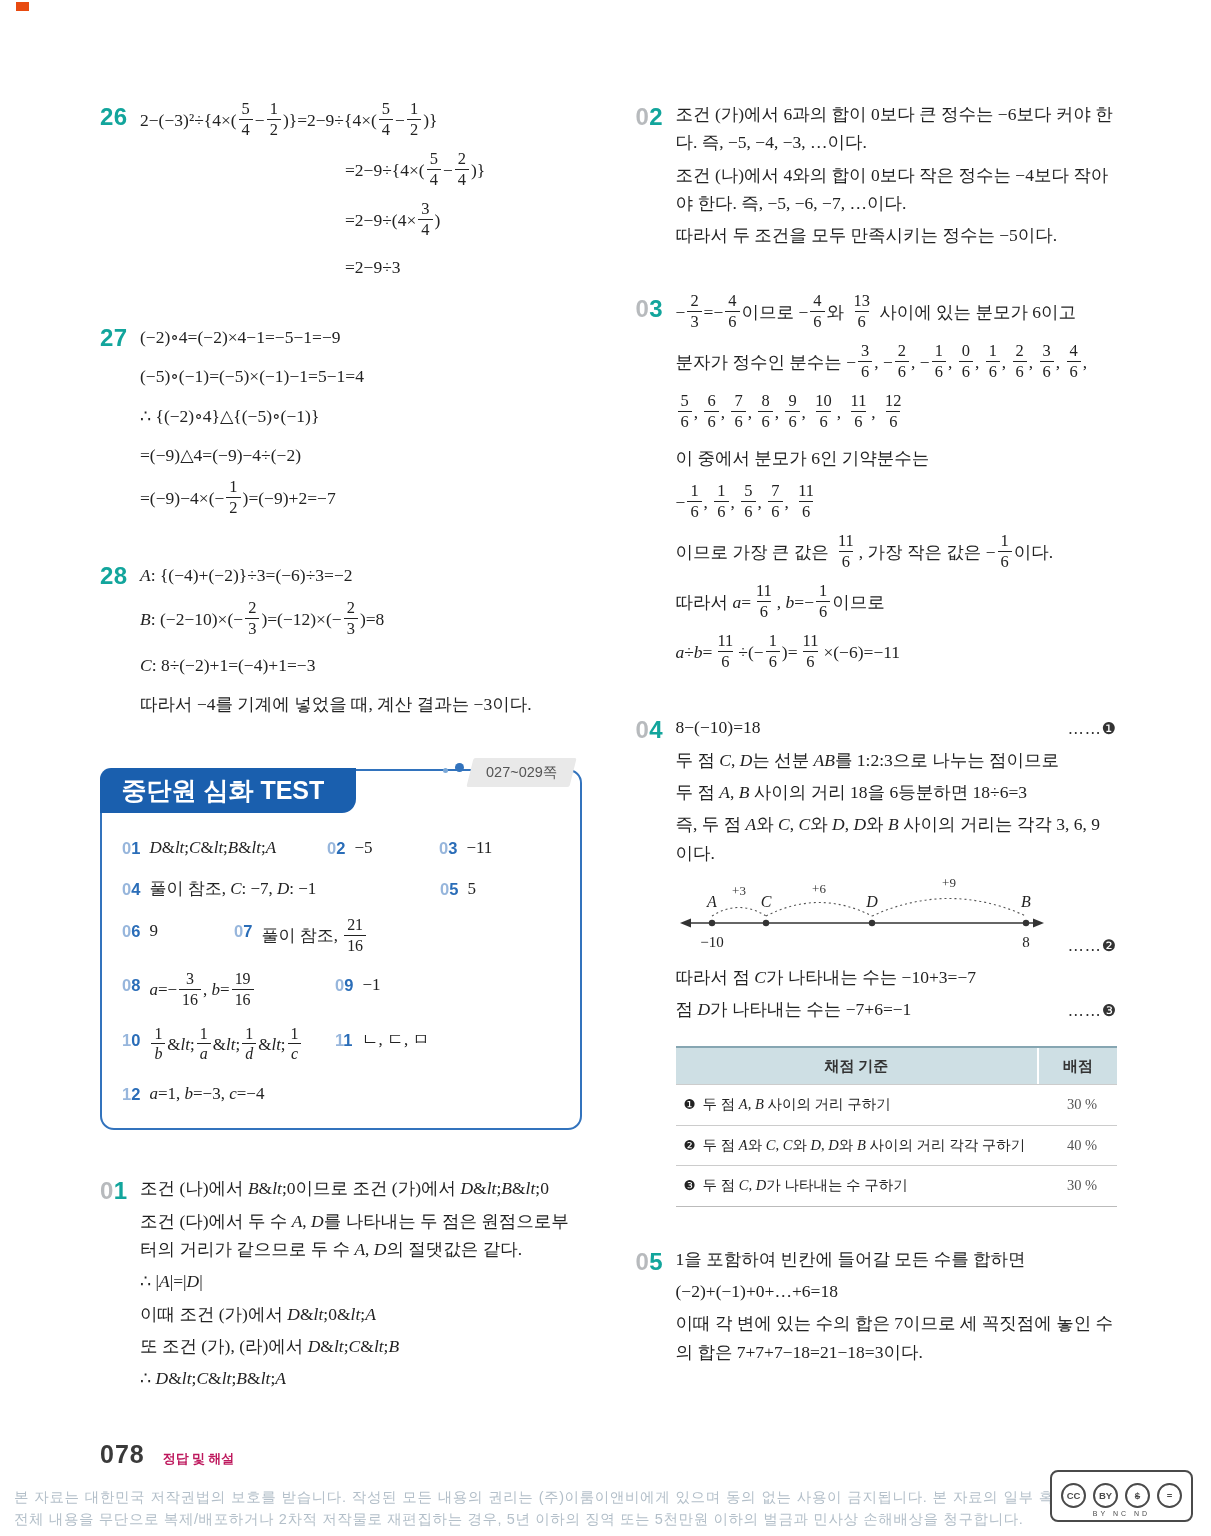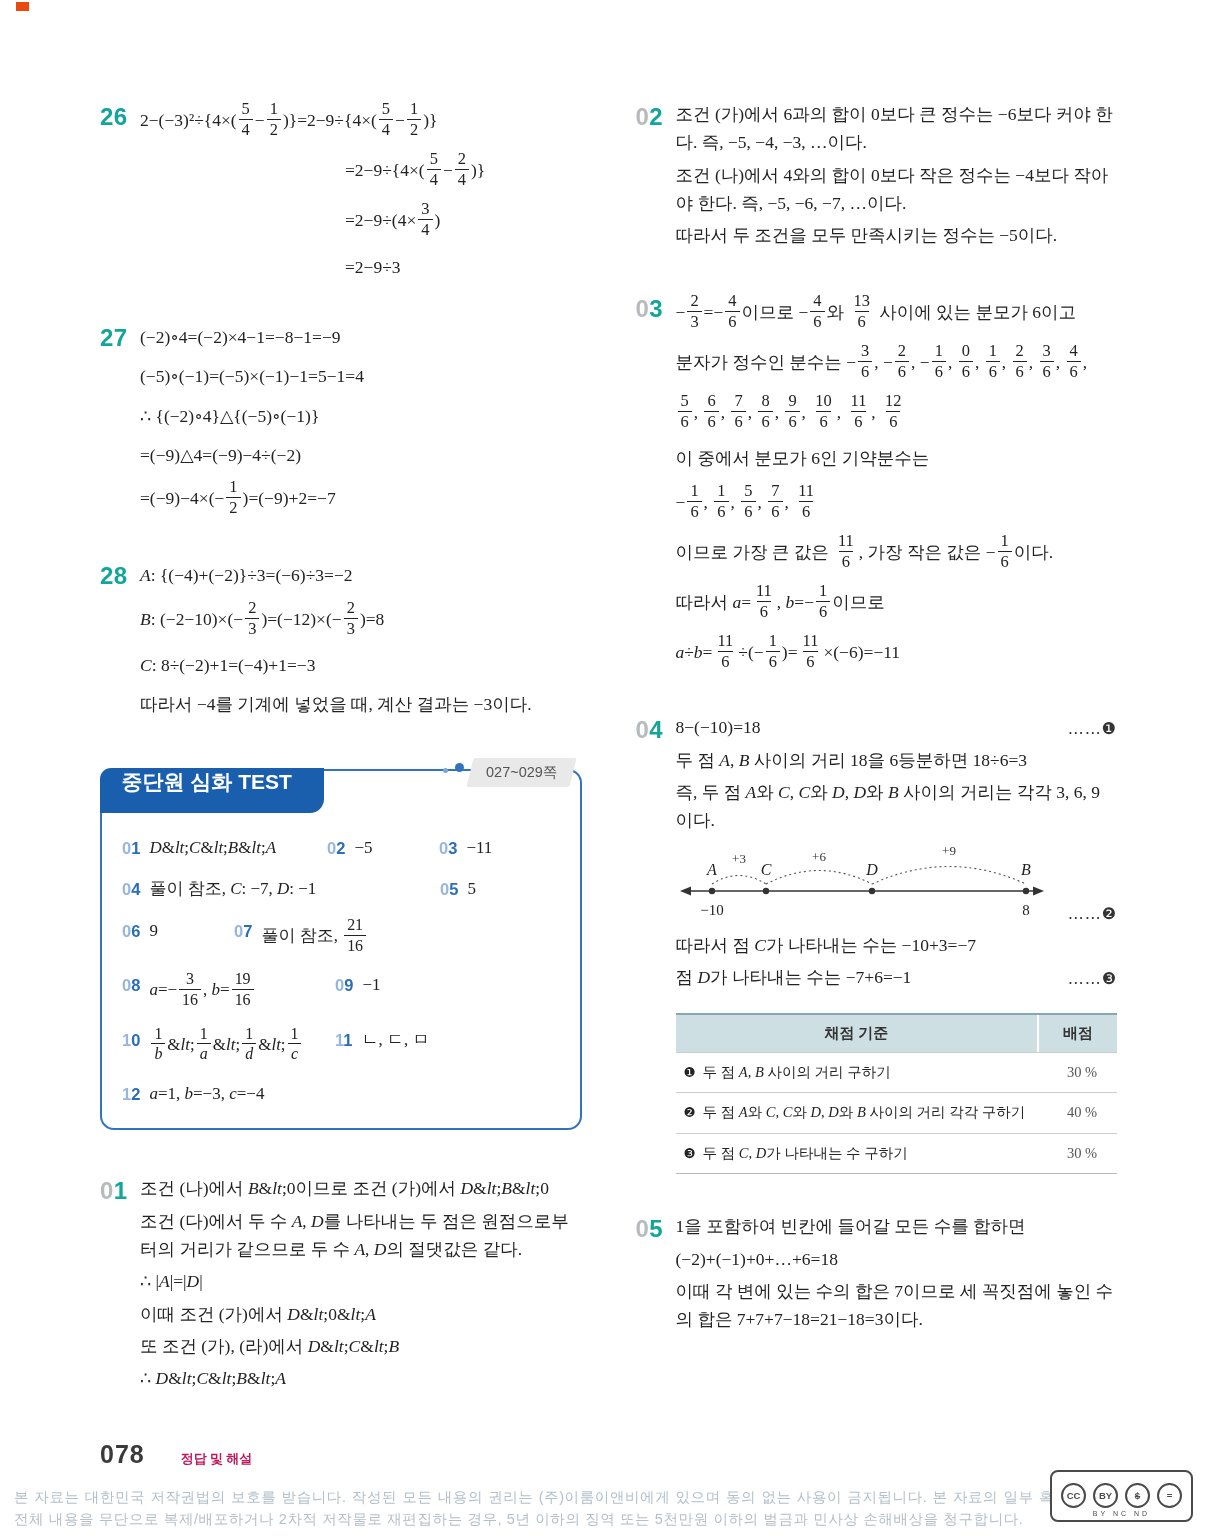--- a/index.html
+++ b/index.html
@@ -30,23 +30,23 @@
   .fnum{padding:0 3px 1px}
   .fden{padding:1px 3px 0;border-top:1.3px solid currentColor}
 
   .mrow{display:flex;justify-content:space-between;align-items:flex-end;gap:8px}
   .marker{color:#333;font-size:16px;white-space:nowrap;letter-spacing:1px;flex-shrink:0;
           font-family:"DejaVu Sans",sans-serif}
 
   
   .abox{position:relative;border:2.5px solid #3273bd;border-radius:14px;margin:48px 0 44px;
         padding:64px 18px 18px 20px}
-  .abox-header{position:absolute;top:-2.5px;left:-2.5px;height:45px;display:flex;align-items:flex-start;
+  .abox-header{position:absolute;top:-2.5px;left:-2.5px;height:45px;display:flex;align-items:center;
         background:#1a5fae;color:#fff;font-family:"Liberation Sans","DejaVu Sans",sans-serif;
-        font-weight:700;font-size:21px;padding:0 32px 0 22px;border-radius:11px 0 14px 0;white-space:nowrap}
+        font-weight:700;font-size:25px;padding:0 32px 0 22px;border-radius:11px 0 14px 0;white-space:nowrap}
   .abox-tab{position:absolute;top:-13px;right:6px;background:#e9e9e9;color:#555;
         font-family:"Liberation Sans","DejaVu Sans",sans-serif;font-size:14.5px;padding:5px 16px;
         transform:skewX(-14deg);border-radius:2px}
   .abox-tab > span{display:inline-block;transform:skewX(14deg)}
   .abox-dot-lg{position:absolute;top:-8px;right:116px;width:9px;height:9px;border-radius:50%;background:#3273bd}
   .abox-dot-sm{position:absolute;top:-3px;right:132px;width:5px;height:5px;border-radius:50%;background:#7aa7d6}
 
   .ans-row{display:flex;align-items:flex-start;margin-bottom:16px}
   .ans-row:last-child{margin-bottom:4px}
   .ans{display:flex;align-items:flex-start;gap:9px;font-size:17px;line-height:1.5;min-width:0}
@@ -67,21 +67,21 @@
   .gt-row{display:flex;align-items:center;border-top:1px solid #ccc;font-size:14.5px}
   .gt-row .gc1{flex:1;padding:8px 4px 8px 8px;display:flex;gap:7px;align-items:baseline}
   .gt-row .gc2{flex:0 0 70px;text-align:center;color:#555}
   .gt-mark{font-size:13.5px;font-family:"DejaVu Sans",sans-serif}
 
   
   .diagram-row{display:flex;justify-content:space-between;align-items:flex-end;margin:6px 0 4px}
   .numline text{font-family:"Liberation Serif","DejaVu Serif",serif}
 
   
-  .footer{position:absolute;left:100px;top:1440px;display:flex;align-items:baseline;gap:36px}
+  .footer{position:absolute;left:100px;top:1440px;display:flex;align-items:baseline;gap:18px}
   .fpage{font-family:"Liberation Sans","DejaVu Sans",sans-serif;font-weight:700;font-size:25px;
          color:#3a3a3a;letter-spacing:1px}
   .flabel{font-size:13px;color:#be185d;font-weight:700}
   .copyright{position:absolute;left:14px;bottom:6px;width:1055px;color:#b3bfc9;
          font-family:"Liberation Sans","DejaVu Sans",sans-serif;font-size:14.5px;line-height:1.48;
          letter-spacing:.6px;text-align:justify}
   .ccbadge{position:absolute;right:18px;bottom:14px;border:2px solid #4a4a4a;border-radius:8px;
          padding:11px 9px 3px;background:#fff;text-align:center}
   .cc-icons{display:flex;gap:7px;justify-content:center}
   .cc-circle{width:21px;height:21px;border:2px solid #4a4a4a;border-radius:50%;display:flex;
@@ -127,21 +127,21 @@
               <span class="fnum">3</span>
               <span class="fden">4</span>
             </span>)</div>
         <div class="mline ind-26">=2−9÷3</div>
       </div>
     </section>
 
     <section class="problem">
       <div class="pnum"><span class="z"></span><span class="d">27</span></div>
       <div class="pbody">
-        <div class="mline">(−2)∘4=(−2)×4−1=−8−1=−9</div>
+        <div class="mline">(−2)∘4=(−2)×4−1=−5−1=−9</div>
         <div class="mline">(−5)∘(−1)=(−5)×(−1)−1=5−1=4</div>
         <div class="mline">∴ {(−2)∘4}△{(−5)∘(−1)}</div>
         <div class="mline ind-27">=(−9)△4=(−9)−4÷(−2)</div>
         <div class="mline ind-27">=(−9)−4×(−<span class="frac">
               <span class="fnum">1</span>
               <span class="fden">2</span>
             </span>)=(−9)+2=−7</div>
       </div>
     </section>
 
@@ -391,20 +391,21 @@
       </div>
     </section>
 
     <section class="problem">
       <div class="pnum"><span class="z">0</span><span class="d">4</span></div>
       <div class="pbody">
         <div class="para mrow">
           <span>8−(−10)=18</span>
           <span class="marker">……❶</span>
         </div>
+        <div class="para">두 점 <i>C</i>, <i>D</i>는 선분 <i>AB</i>를 1:2:3으로 나누는 점이므로</div>
         <div class="para">두 점 <i>A</i>, <i>B</i> 사이의 거리 18을 6등분하면 18÷6=3</div>
         <div class="para">즉, 두 점 <i>A</i>와 <i>C</i>, <i>C</i>와 <i>D</i>, <i>D</i>와 <i>B</i> 사이의 거리는 각각 3, 6, 9이다.</div>
 
         <div class="diagram-row">
           <svg class="numline" width="372" height="86" viewBox="0 0 372 86">
             <line x1="12" y1="50" x2="360" y2="50" stroke="#333" stroke-width="1.6"></line>
             <polygon points="4,50 15,45.6 15,54.4" fill="#333"></polygon>
             <polygon points="368,50 357,45.6 357,54.4" fill="#333"></polygon>
             <circle cx="36" cy="50" r="3.2" fill="#333"></circle>
             <circle cx="90" cy="50" r="3.2" fill="#333"></circle>

